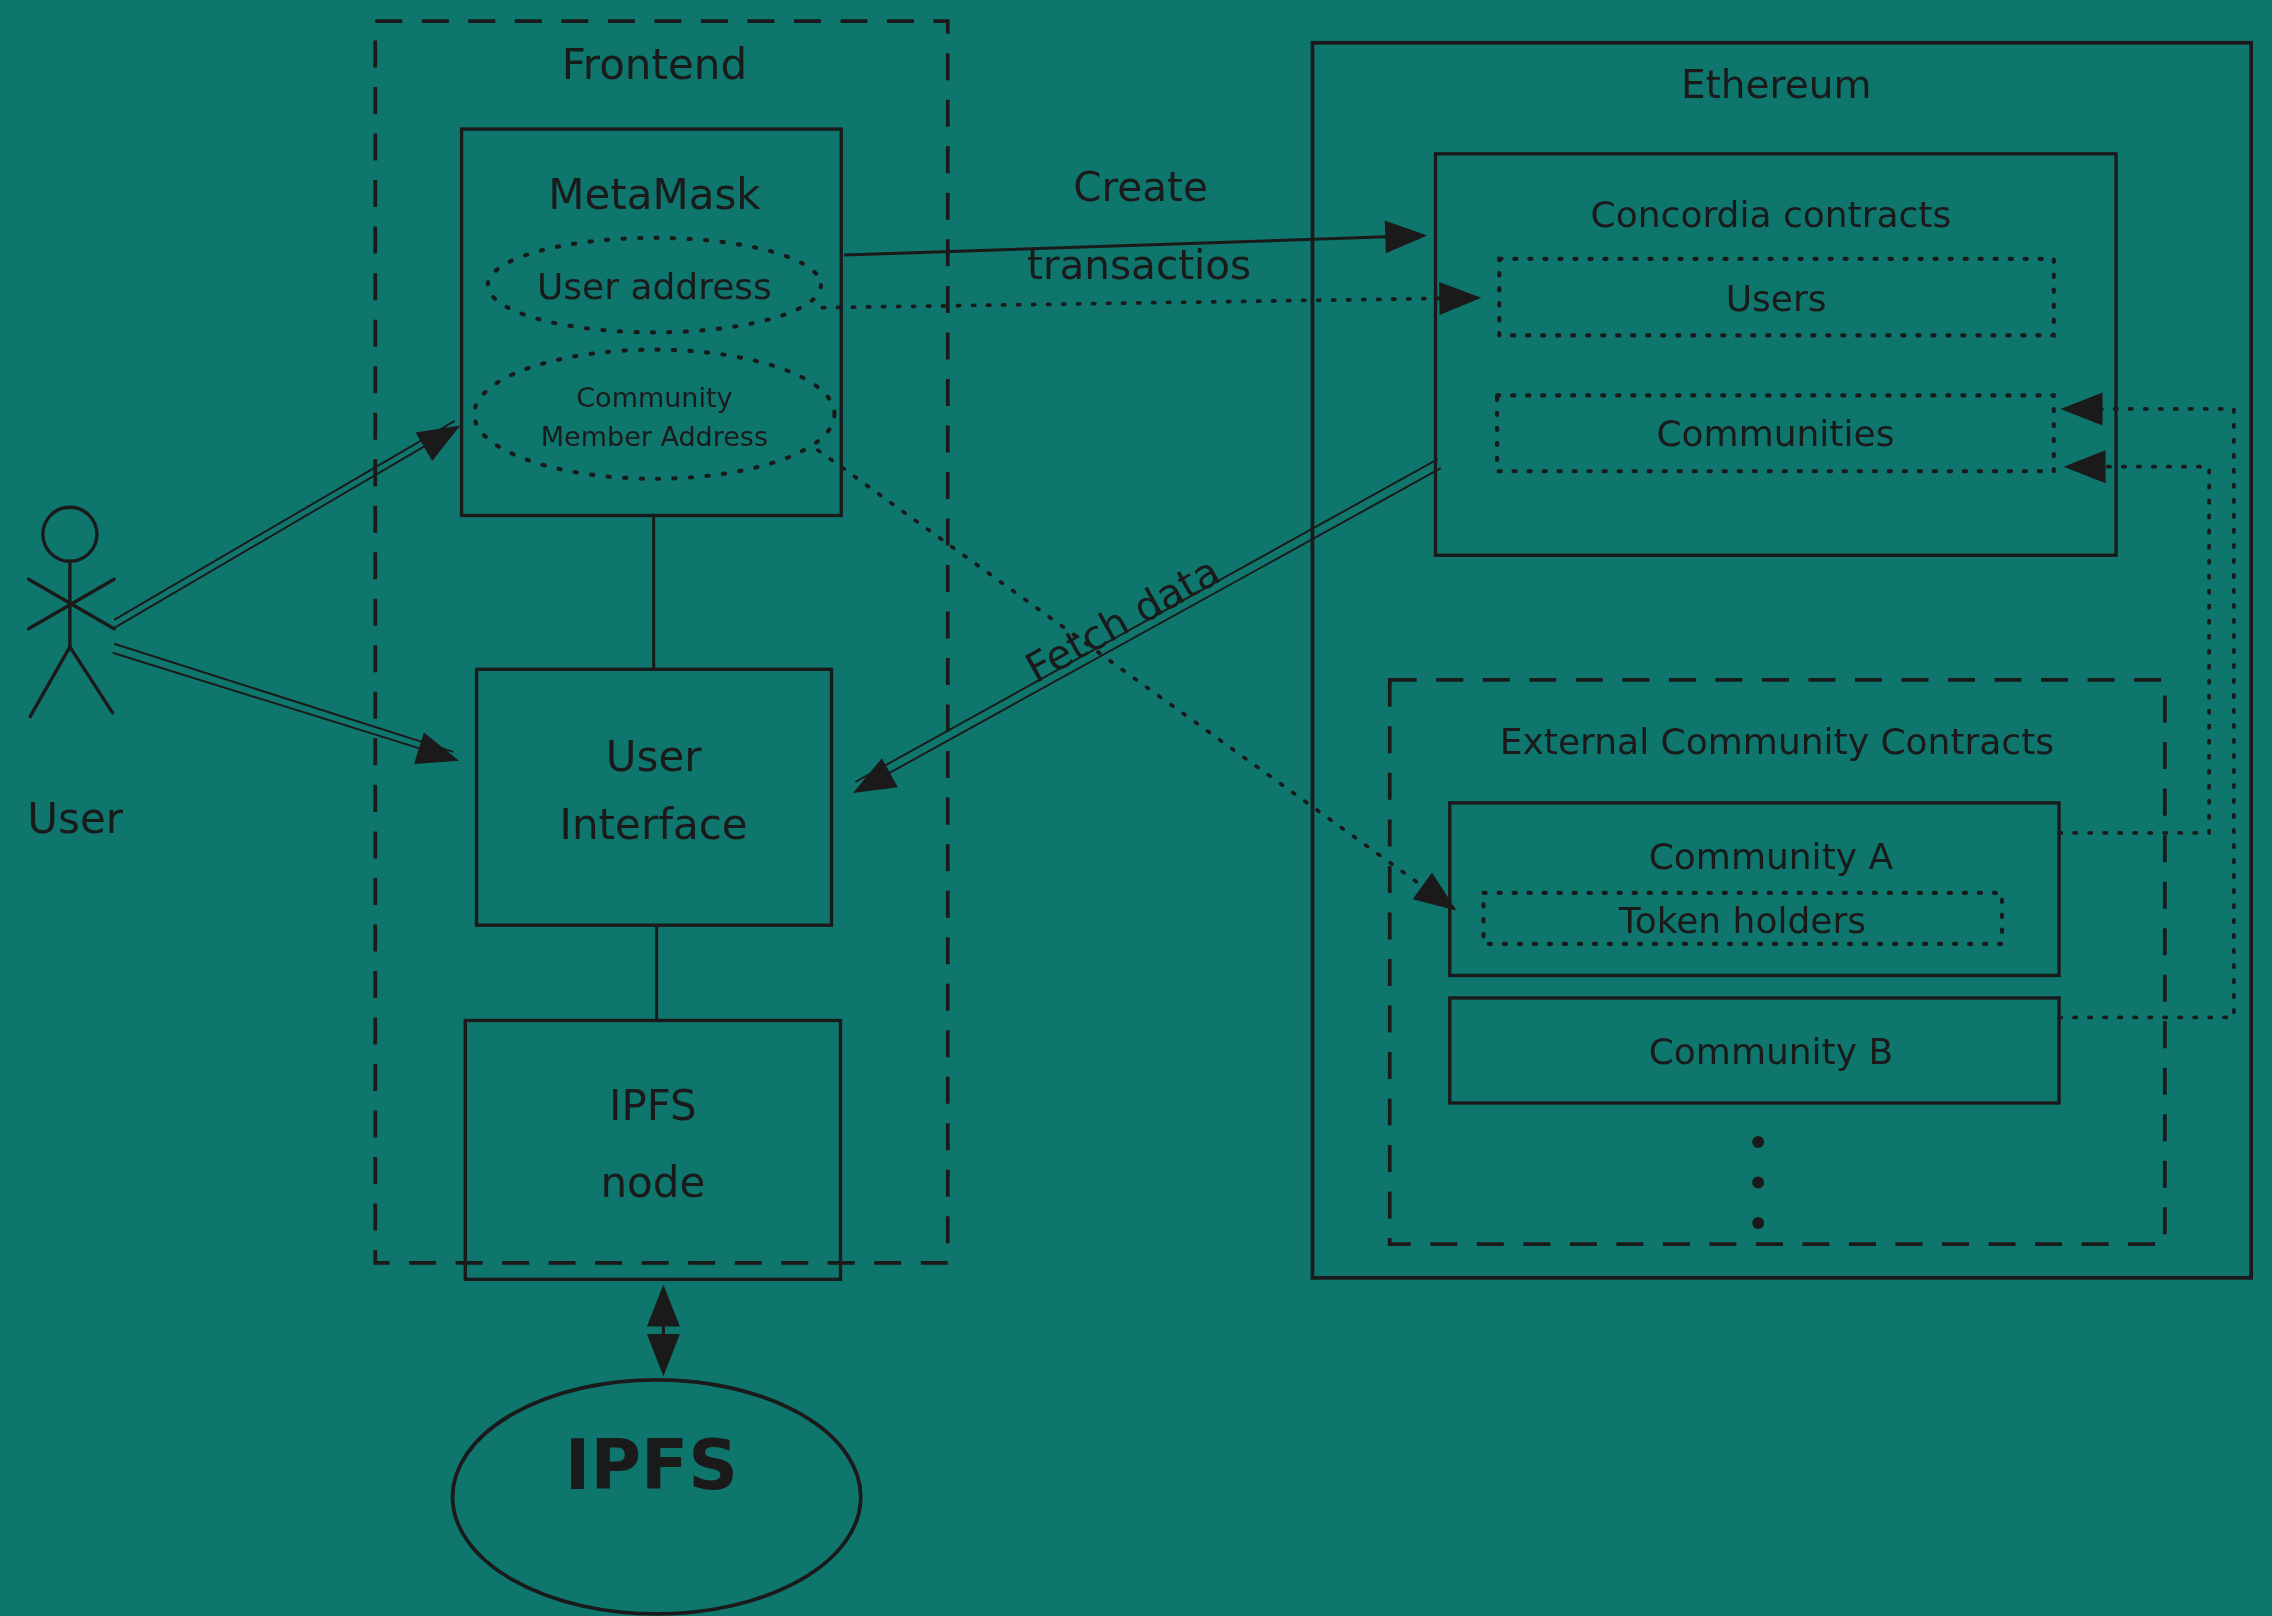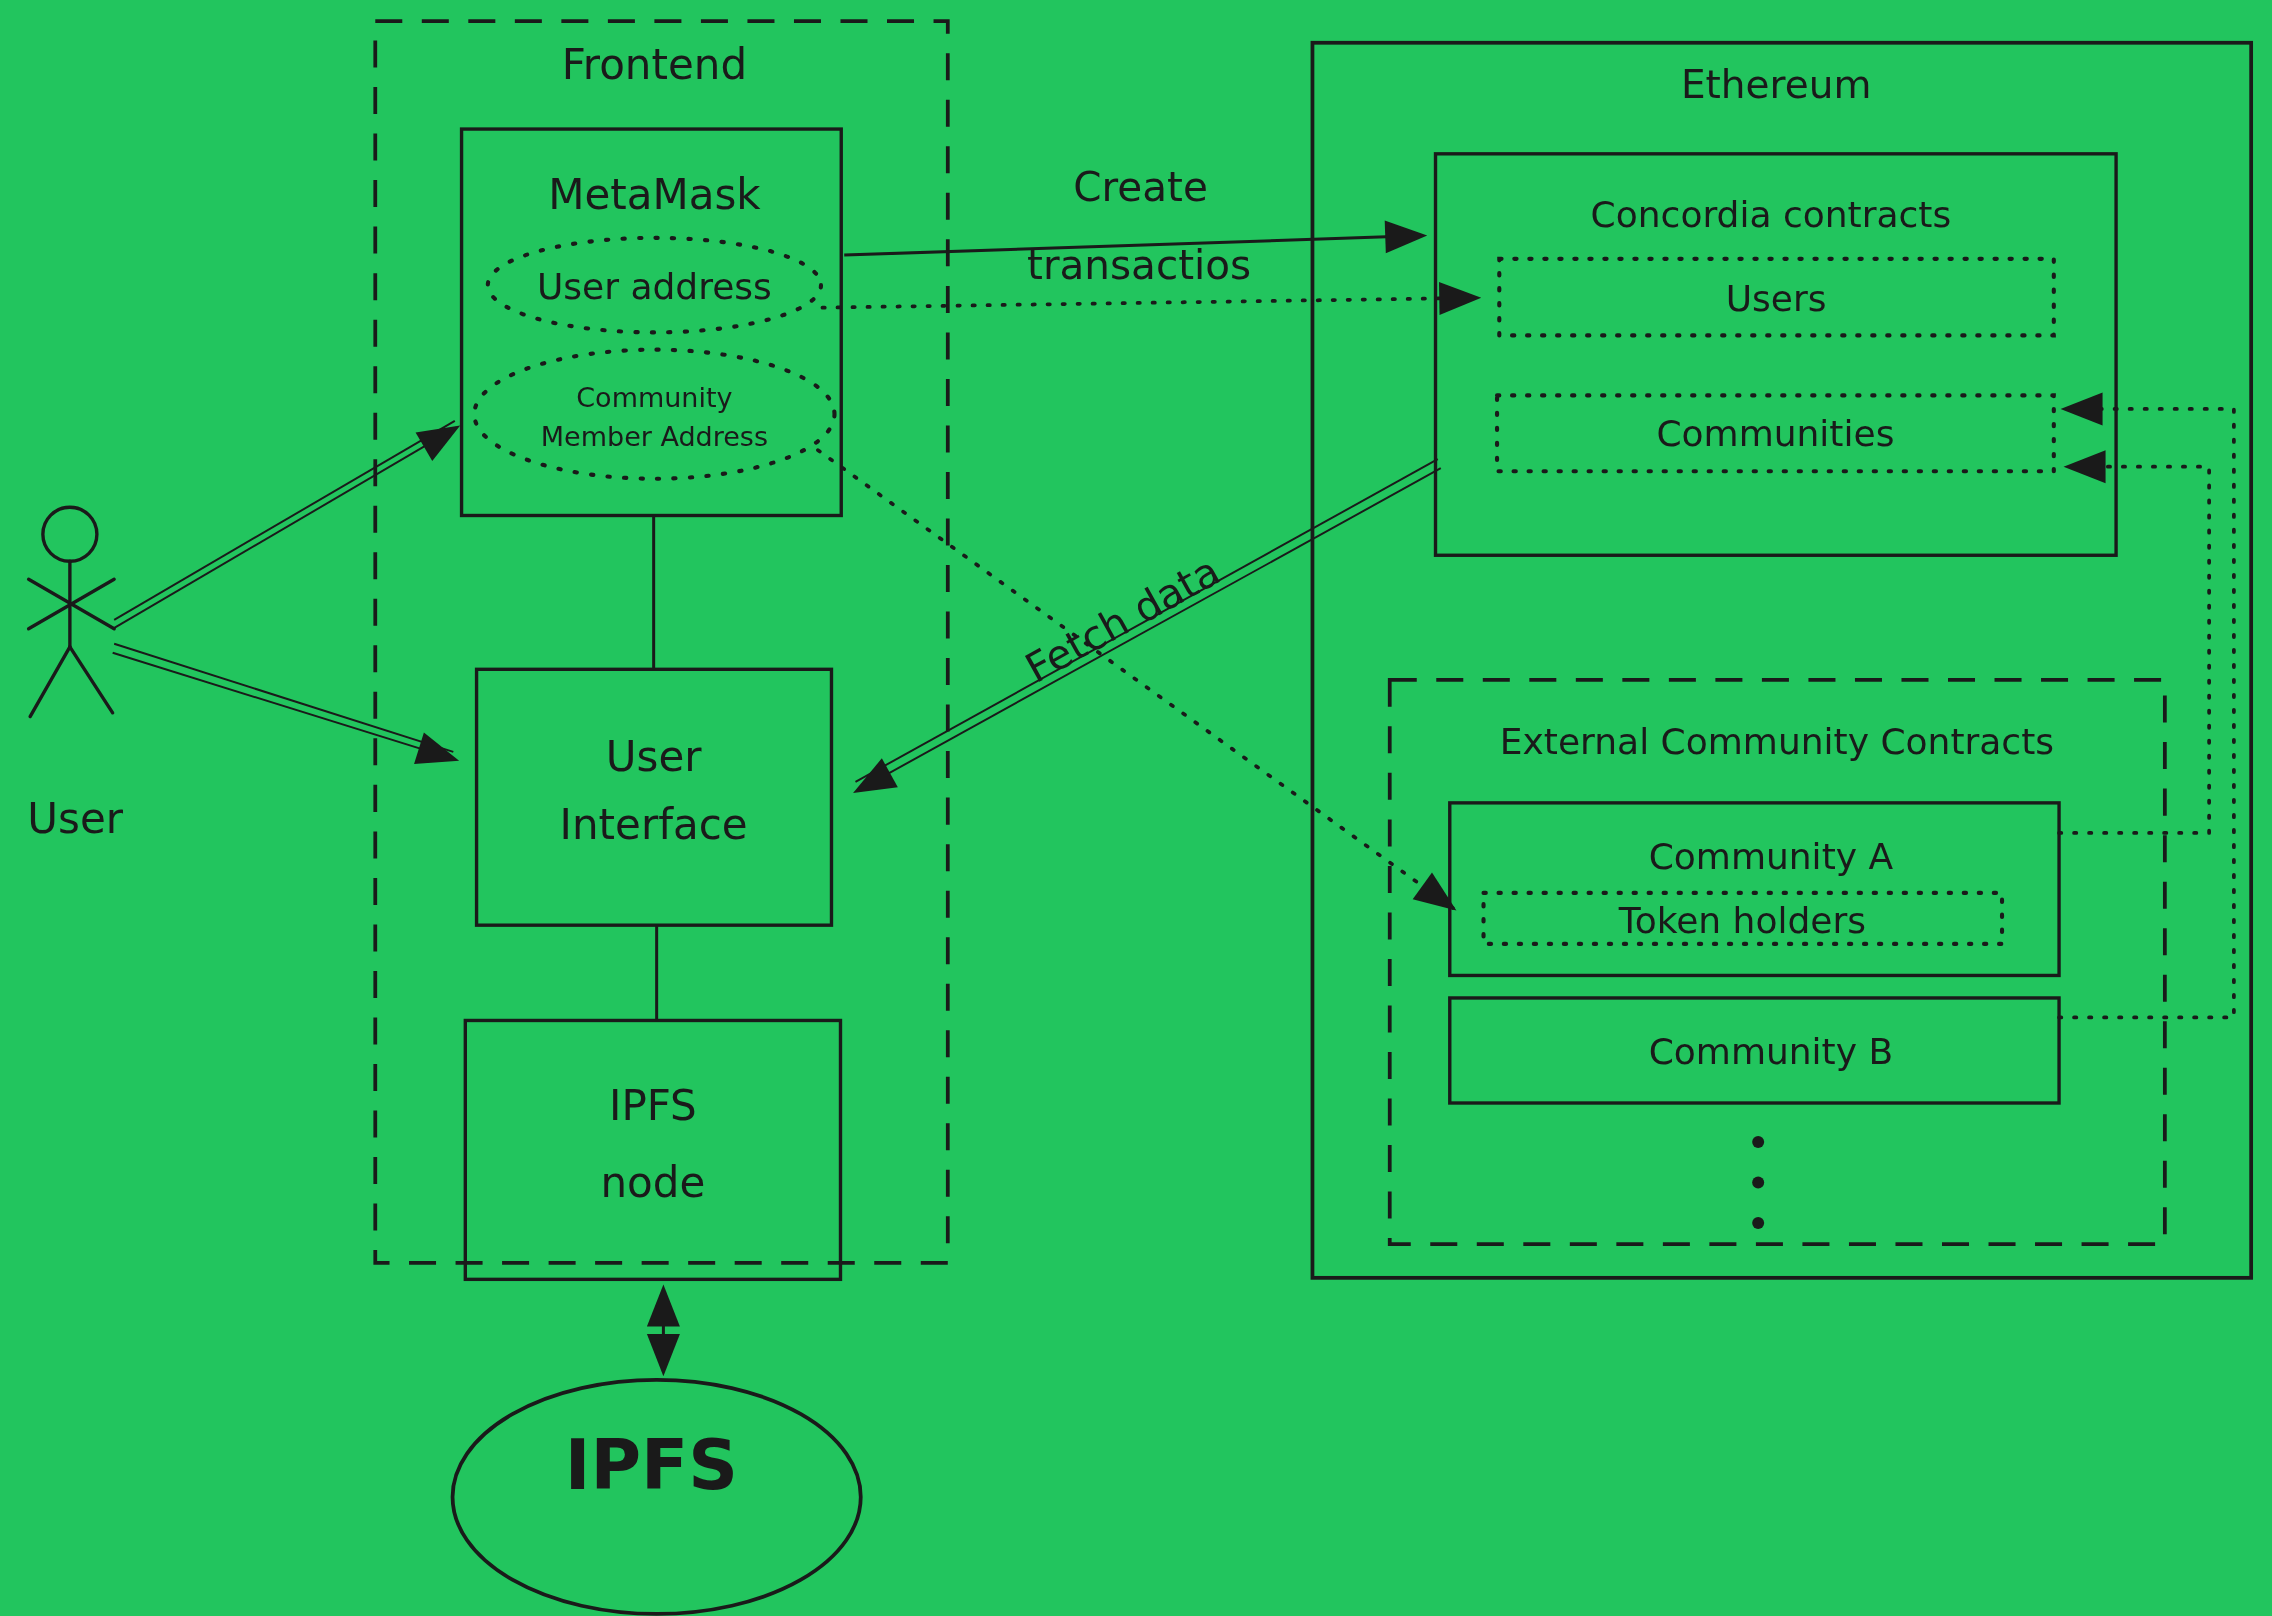--- a/index.html
+++ b/index.html
@@ -4,21 +4,21 @@
 <style>
   html, body {
     margin: 0;
     padding: 0;
     background: #ffffff;
   }
   .stage {
     position: relative;
     width: 2273px;
     height: 1617px;
-    background: #22c55e;
+    background: #0f766e;
     font-family: "DejaVu Sans", sans-serif;
   }
   svg { display: block; }
   text {
     font-family: "DejaVu Sans", sans-serif;
     fill: #1a1a1a;
   }
   .box     { fill: none; stroke: #1a1a1a; stroke-width: 4.5; }
   .bigbox  { fill: none; stroke: #1a1a1a; stroke-width: 5; }
   .dashbox { fill: none; stroke: #1a1a1a; stroke-width: 5; stroke-dasharray: 36 26; }

